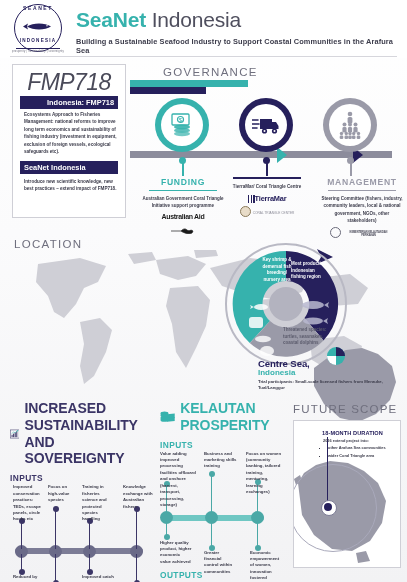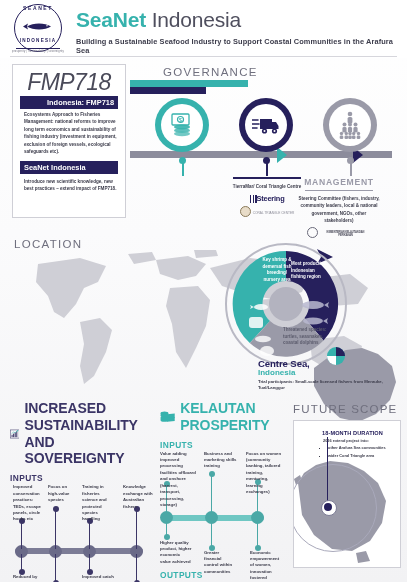--- a/index.html
+++ b/index.html
@@ -76,21 +76,21 @@
   .d2{left:133px;top:77px;background:#26205c;}
   .s3{left:219.5px;top:80px;background:#9a9aa8;}
   .d3{left:217px;top:77px;background:#9a9aa8;}
 
   .gcol{position:absolute;top:97px;width:84px;text-align:center;}
   .gcol .lbl{font-size:8.6px;font-weight:bold;letter-spacing:.7px;padding-bottom:2.5px;}
   .gcol .ul{height:1.6px;width:68px;margin:0 auto 4px auto;}
   .gcol .desc{font-size:4.5px;line-height:1.62;font-weight:bold;color:#3a3a49;}
   .g1{left:11px;}  .g1 .lbl{color:#36b2ad;} .g1 .ul{background:#36b2ad;}
   .g2{left:95px;}  .g2 .lbl{color:#26205c;} .g2 .ul{background:#26205c;}
-  .g3{left:167px;} .g3 .lbl{color:#9a9aa8;} .g3 .ul{background:#9a9aa8;}
+  .g3{left:190px;} .g3 .lbl{color:#9a9aa8;} .g3 .ul{background:#9a9aa8;}
 
   .auslogo{margin-top:4px;font-size:7px;font-weight:bold;color:#1a1a1a;line-height:.95;
      letter-spacing:-.3px;}
   .tmlogo{margin-top:4px;font-size:7.4px;font-weight:bold;color:#26205c;letter-spacing:-.2px;}
   .tmsub{font-size:3.2px;color:#8a8a96;margin-top:3px;}
   .ctclogo{margin-top:3px;font-size:3.4px;font-weight:bold;color:#4a4a59;letter-spacing:-.1px;}
 
   
   .worldmap{position:absolute;left:10px;top:248px;width:397px;height:145px;}
   .donut{position:absolute;left:225px;top:243px;width:122px;height:122px;}
@@ -246,27 +246,36 @@
       </div>
     </div>
 
     <div class="stem s1"></div>
       <div class="dot d1"></div>
     <div class="stem s2"></div>
       <div class="dot d2"></div>
     <div class="stem s3"></div>
       <div class="dot d3"></div>
 
+    <div class="gcol g1">
+      <div class="lbl">FUNDING</div>
+      <div class="ul"></div>
+      <div class="desc">Australian Government Coral Triangle Initiative support programme</div>
+      <div class="auslogo">Australian Aid</div>
+      <svg width="26" height="7" viewBox="0 0 26 7" style="margin-top:1px">
+        <path d="M1 4 H11 M11 4 c2-2 4-3 6-1 1 1 3 1 4 0 l2 1 -1 2 c-2 1 -5 1 -7 0 -2-1 -3-1 -4-2Z" fill="#1a1a1a" stroke="#1a1a1a" stroke-width=".7"></path>
+      </svg>
+    </div>
 
     <div class="gcol g2">
       <div class="ul"></div>
       <div class="desc">TierraMar/ Coral Triangle Centre</div>
       <div class="tmlogo">
         <span style="display:inline-block;vertical-align:middle;width:7px;height:8px;
-          background:repeating-linear-gradient(90deg,#26205c 0 1.4px,#fff 1.4px 2.6px);"></span><span>Steering</span>
+          background:repeating-linear-gradient(90deg,#26205c 0 1.4px,#fff 1.4px 2.6px);"></span><span>TierraMar</span>
       </div>
       <div style="margin-top:3px;display:flex;align-items:center;justify-content:center;gap:2px;">
         <span style="width:9px;height:9px;border-radius:50%;background:#e8dcc8;border:1px solid #8a7a5a;display:inline-block;"></span>
         <span class="tmsub">CORAL TRIANGLE CENTER</span>
       </div>
     </div>
 
     <div class="gcol g3">
       <div class="lbl">MANAGEMENT</div>
       <div class="ul"></div>

